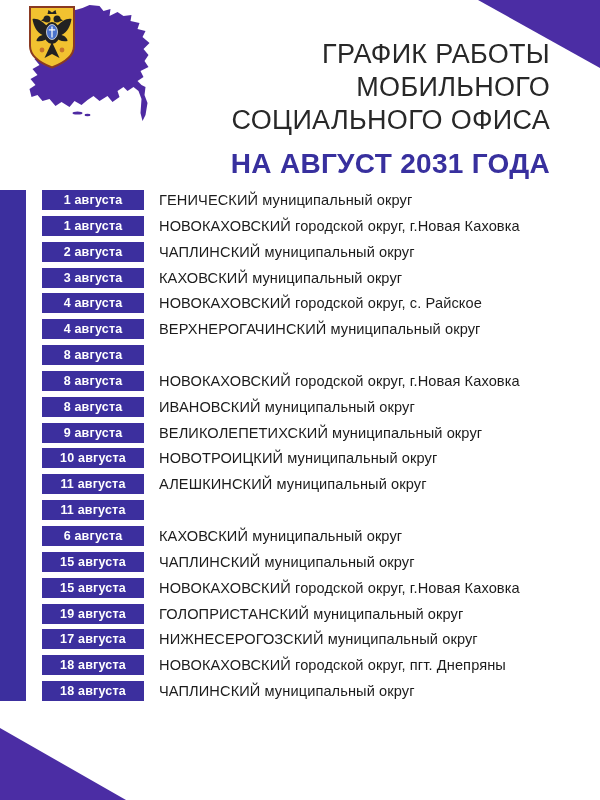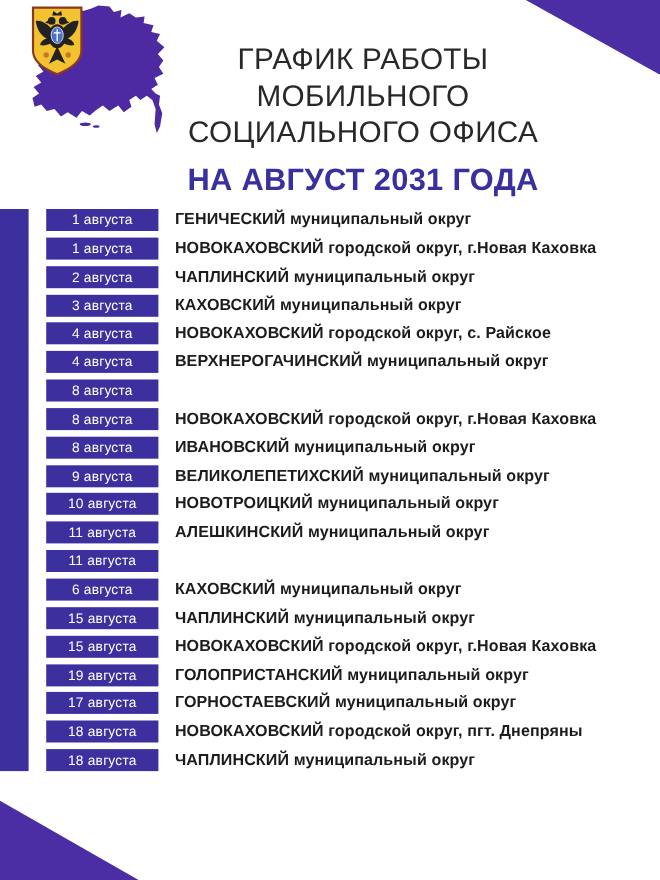--- a/index.html
+++ b/index.html
@@ -21,41 +21,41 @@
     clip-path:polygon(0 0,100% 0,100% 100%);
   }
   .tri-bl{
     position:absolute;bottom:0;left:0;width:126px;height:72px;
     background:var(--accent);
     clip-path:polygon(0 0,0 100%,100% 100%);
   }
   .map{position:absolute;left:27px;top:3px;width:127px;height:128px;}
   .header{
     position:absolute;left:110px;top:38px;width:440px;
-    text-align:center;color:#282828;
+    text-align:right;color:#282828;
   }
   .title-line{font-size:27px;line-height:33px;letter-spacing:.3px;}
   .subtitle{
     margin-top:11px;font-size:28px;font-weight:bold;
     color:var(--subtitle);letter-spacing:.3px;
   }
   .left-bar{
     position:absolute;left:0;top:190px;width:26px;height:511px;
     background:var(--badge);
   }
   .list{position:absolute;left:0;top:190px;width:600px;}
   .row{display:flex;align-items:center;height:20px;margin-bottom:5.85px;}
   .badge{
     margin-left:42px;width:102px;height:20px;flex:0 0 auto;
     background:var(--badge);color:#fff;
     display:flex;align-items:center;justify-content:center;
-    font-size:12.5px;font-weight:normal;letter-spacing:.2px;
+    font-size:12.5px;font-weight:bold;letter-spacing:.2px;
   }
   .label{
-    margin-left:15px;font-size:14.6px;font-weight:bold;
+    margin-left:15px;font-size:14.6px;font-weight:normal;
     color:var(--ink);white-space:nowrap;letter-spacing:.1px;text-align:center;
   }
 </style>
 </head>
 <body>
 
 <div class="page">
 
   <div class="tri-tr"></div>
   <div class="tri-bl"></div>
@@ -179,21 +179,21 @@
       <div class="label">НОВОКАХОВСКИЙ городской округ, г.Новая Каховка</div>
     </div>
 
     <div class="row">
       <div class="badge">19 августа</div>
       <div class="label">ГОЛОПРИСТАНСКИЙ муниципальный округ</div>
     </div>
 
     <div class="row">
       <div class="badge">17 августа</div>
-      <div class="label">ГОРНОСТАЕВСКИЙ муниципальный округ</div>
+      <div class="label">НИЖНЕСЕРОГОЗСКИЙ муниципальный округ</div>
     </div>
 
     <div class="row">
       <div class="badge">18 августа</div>
       <div class="label">НОВОКАХОВСКИЙ городской округ, пгт. Днепряны</div>
     </div>
 
     <div class="row">
       <div class="badge">18 августа</div>
       <div class="label">ЧАПЛИНСКИЙ муниципальный округ</div>

